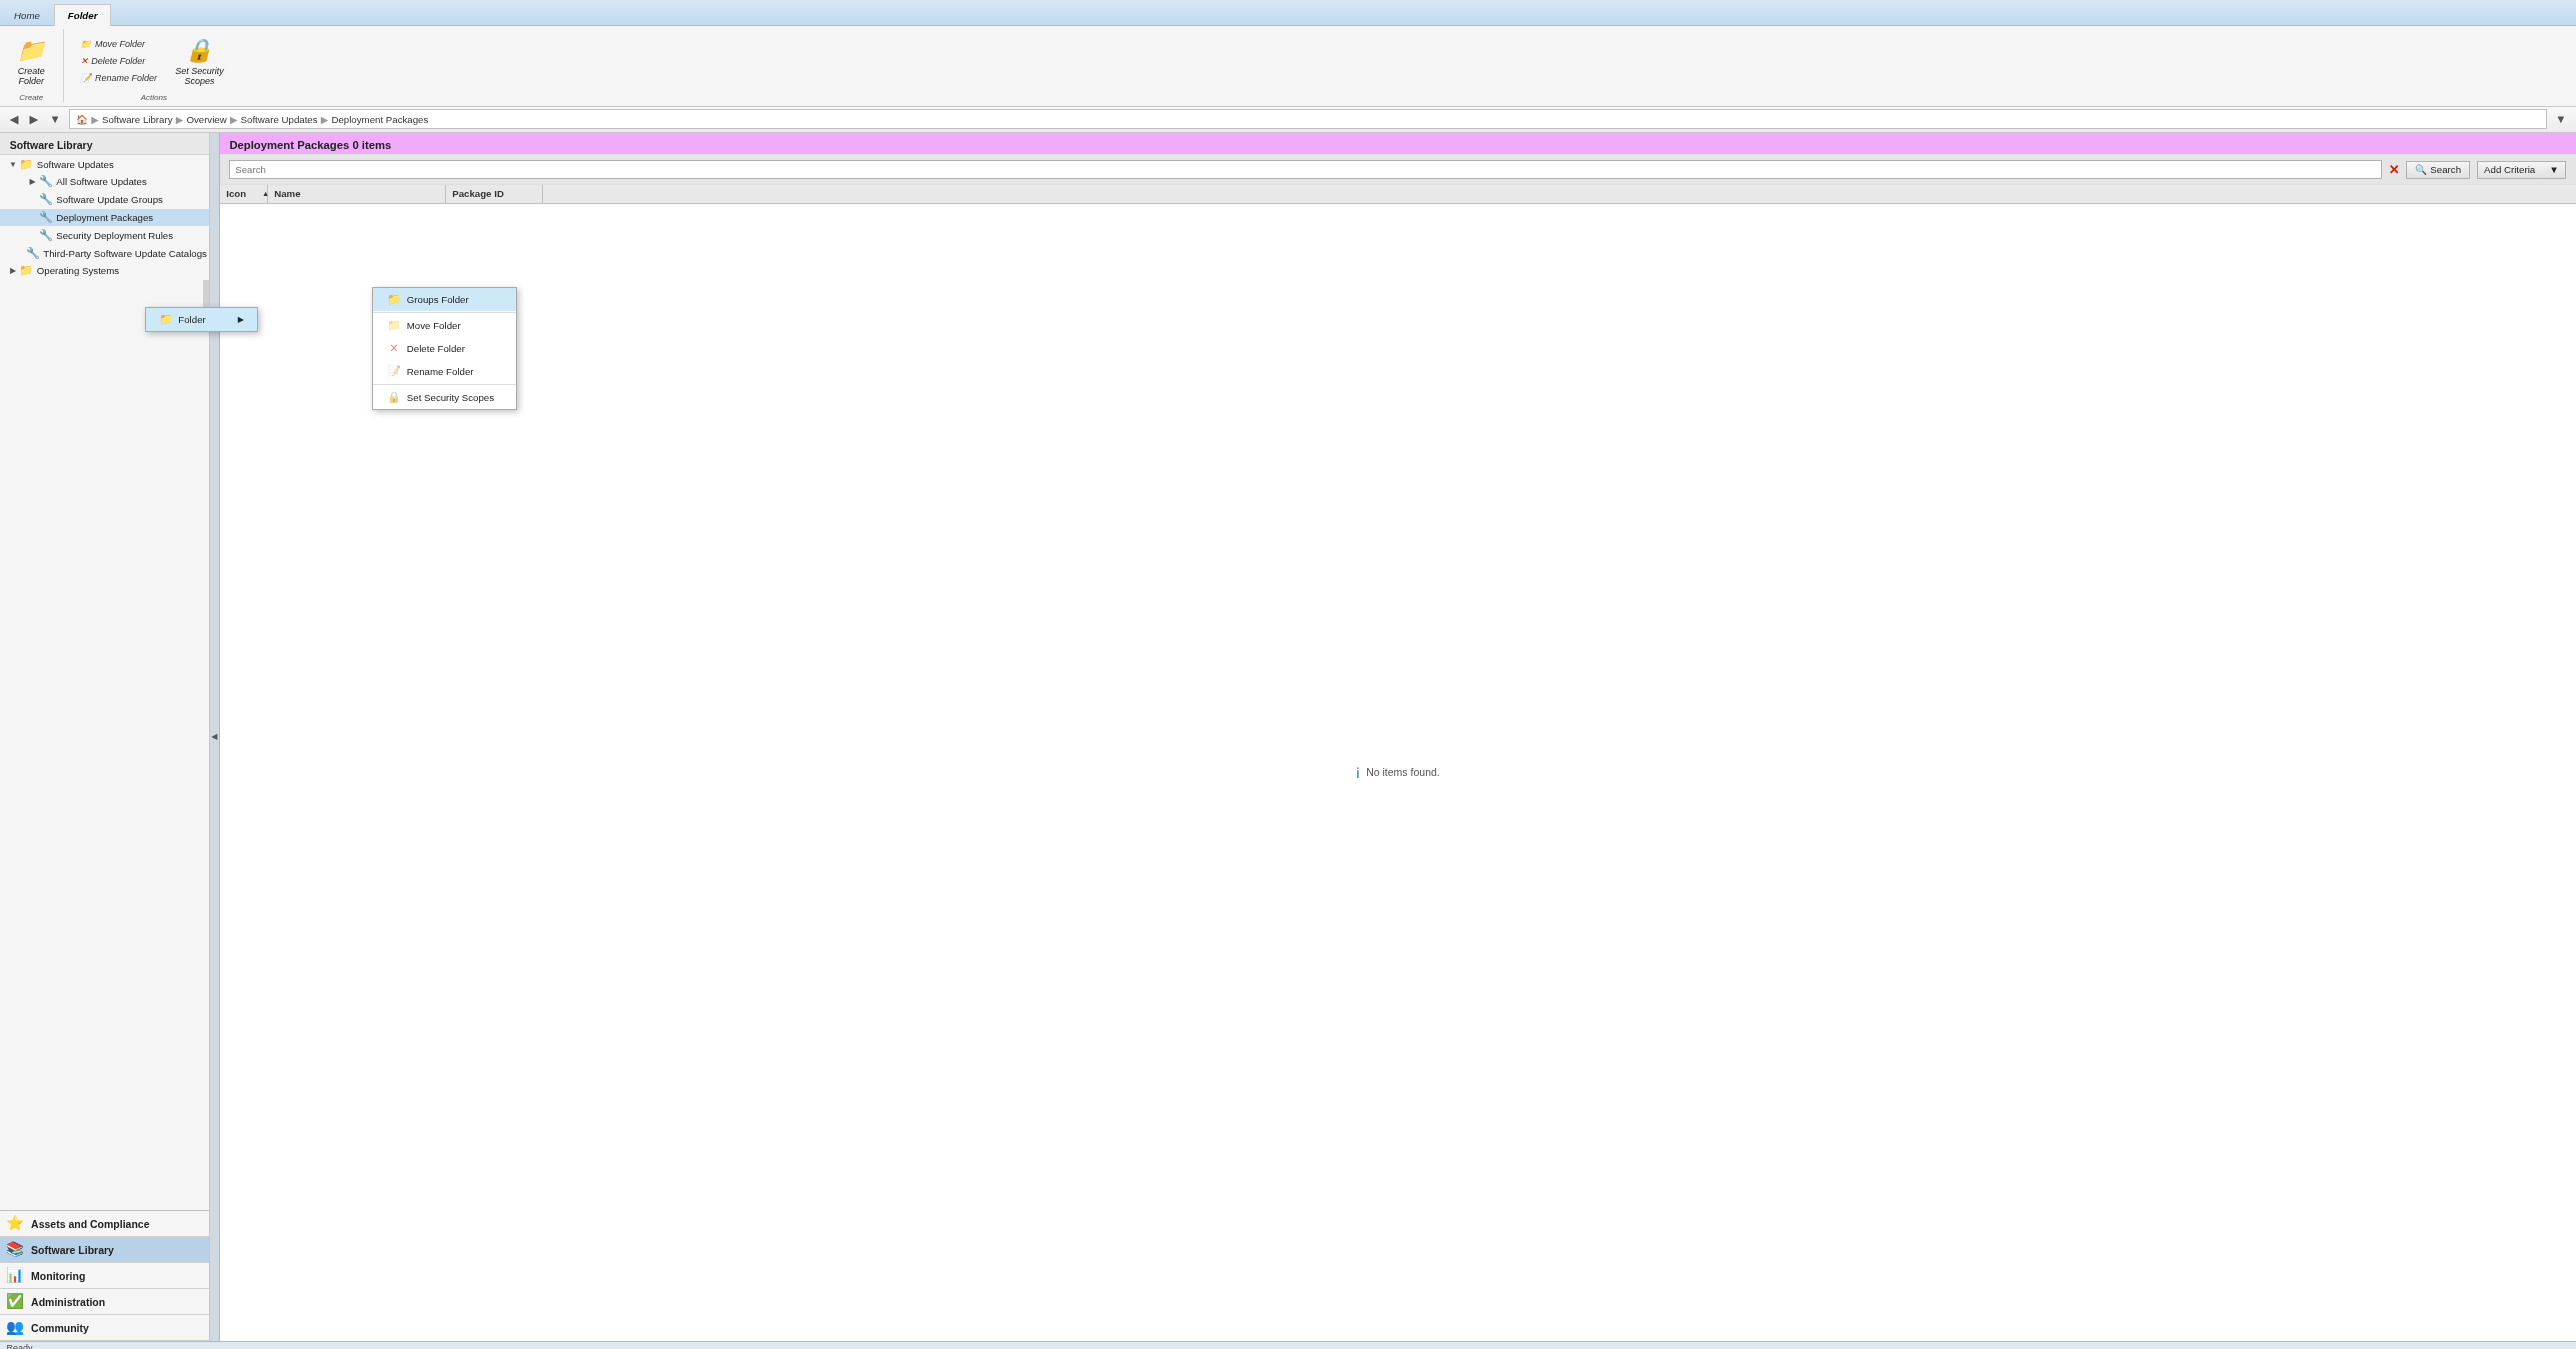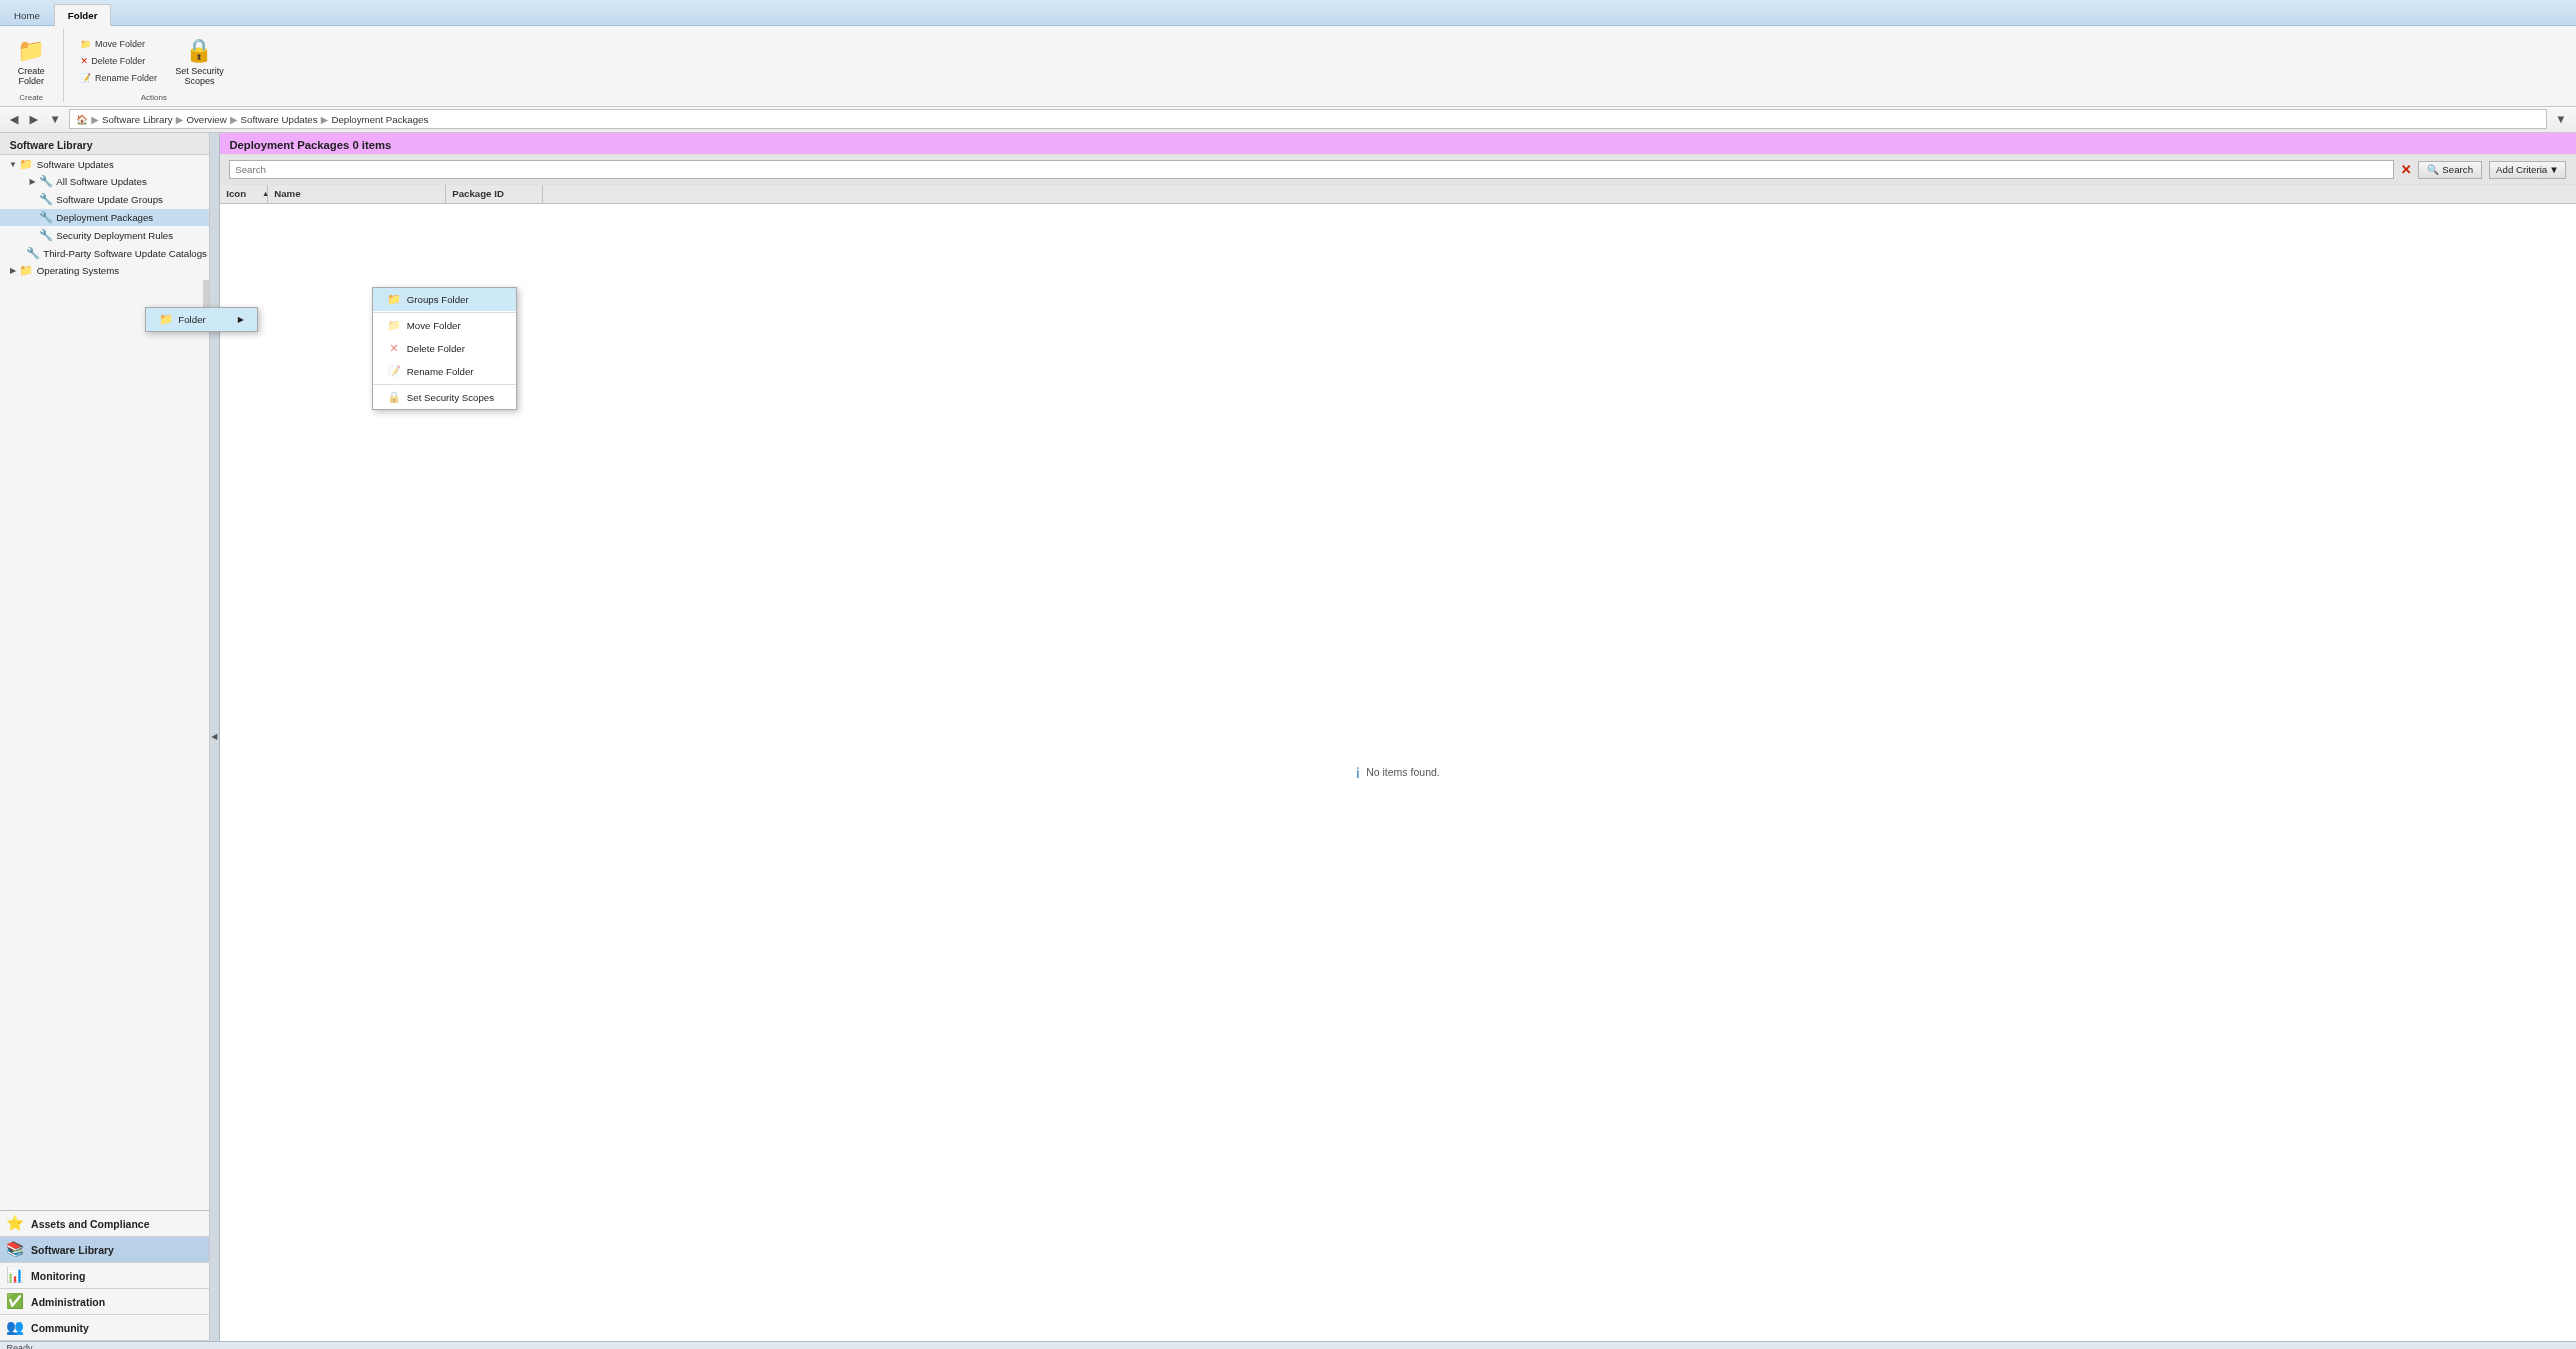--- a/index.html
+++ b/index.html
@@ -9,20 +9,21 @@
       background: #f0f0f0;
       color: #222;
       height: 100vh;
       overflow: hidden;
     }
 
     
     .ribbon {
       background: linear-gradient(to bottom, #f5f5f5, #e8e8e8);
       border-bottom: 0.8px solid #c8c8c8;
+      font-style: italic;
     }
     .ribbon-tabs {
       display: flex;
       background: linear-gradient(to bottom, #d6e8f5, #c2d9ef);
       border-bottom: 0.8px solid #a0c0d8;
       height: 26px;
       align-items: flex-end;
     }
     .ribbon-tab {
       padding: 4.8px 13px;
@@ -266,21 +267,21 @@
       gap: 3.2px;
       padding: 2.4px 8px;
       background: linear-gradient(to bottom, #f5f5f5, #e0e0e0);
       border: 0.8px solid #b0b0b0;
       cursor: pointer;
       font-size: 9.7px;
     }
     .add-criteria-btn {
       display: flex;
       align-items: flex-start;
-      gap: 2px;
+      gap: 14px;
       padding: 2.4px 6.5px;
       background: linear-gradient(to bottom, #f5f5f5, #e0e0e0);
       border: 0.8px solid #b0b0b0;
       cursor: pointer;
       font-size: 9.7px;
     }
     .table-header {
       display: flex;
       align-items: center;
       background: #e8e8e8;

